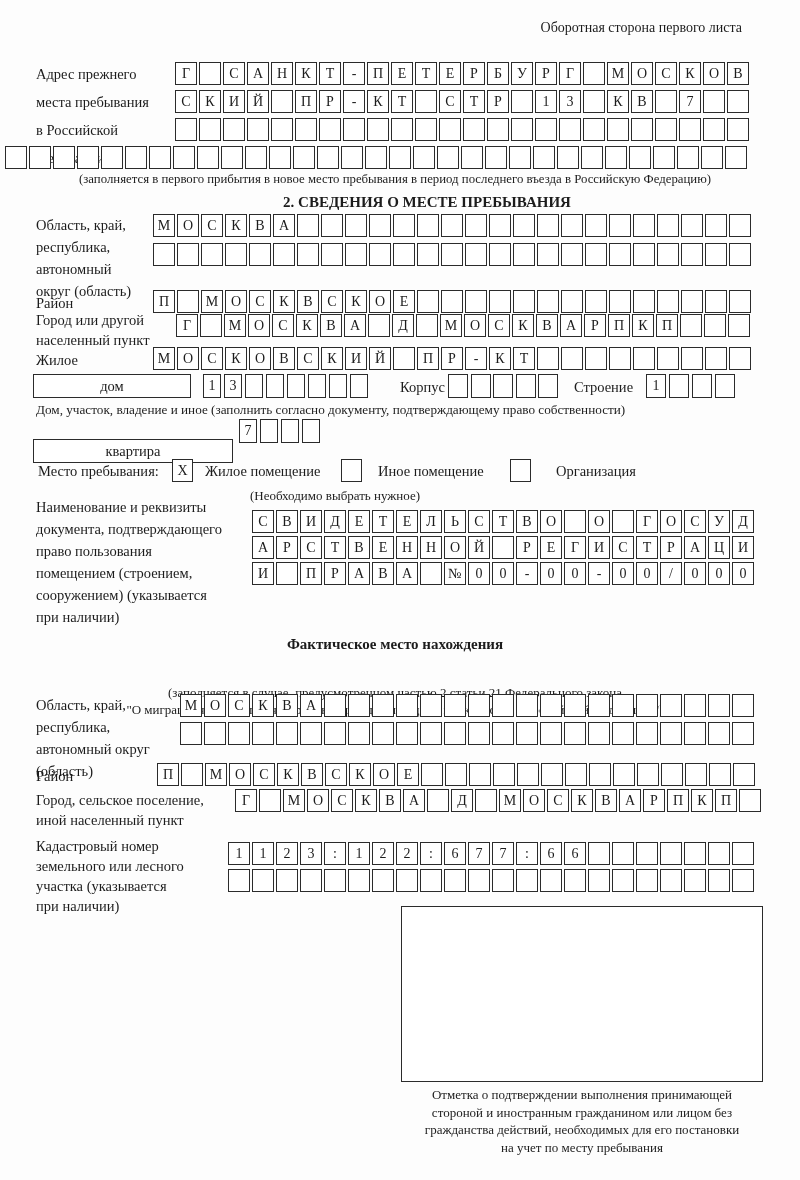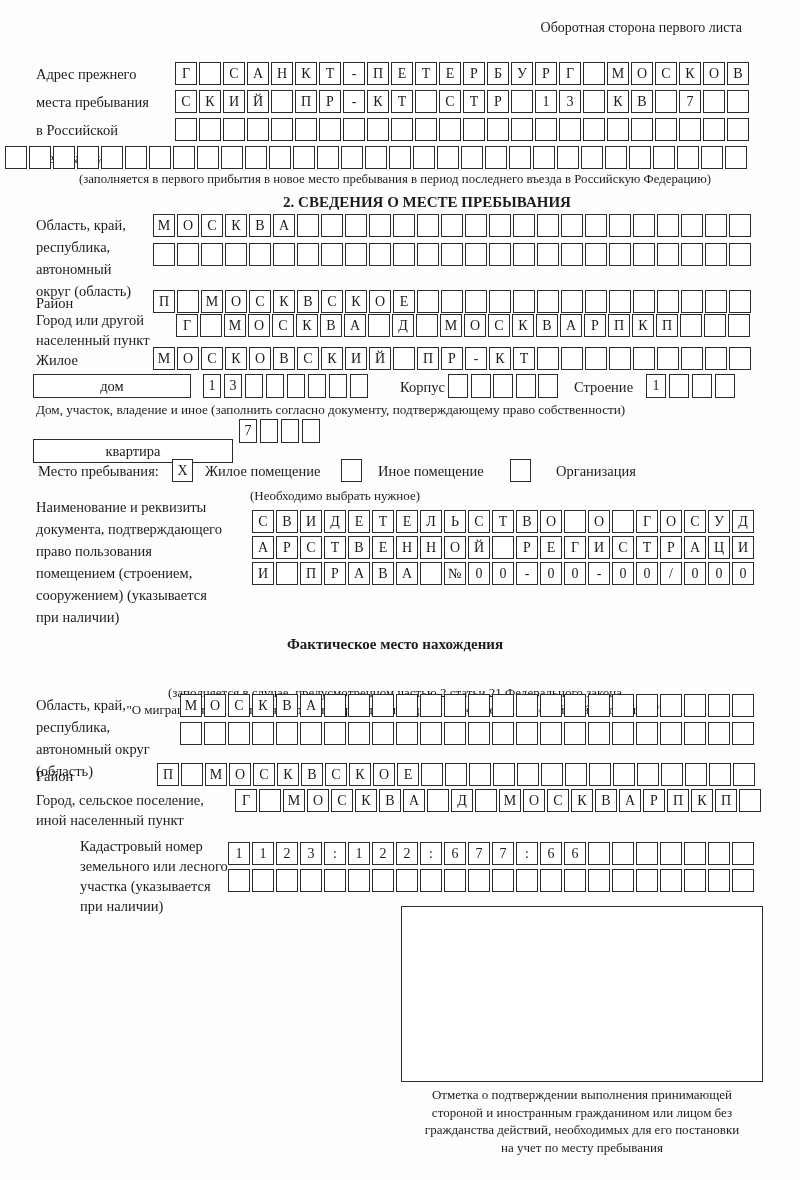--- a/index.html
+++ b/index.html
@@ -510,21 +510,21 @@
       <span class="cell">К</span>
       <span class="cell">В</span>
       <span class="cell">А</span>
       <span class="cell">Р</span>
       <span class="cell">П</span>
       <span class="cell">К</span>
       <span class="cell">П</span>
       <span class="cell"></span>
     </div>
 
-  <div class="lbl lh20" style="left:36px;top:836px;margin-left:44px;">Кадастровый номер<br>земельного или лесного<br>участка (указывается<br>при наличии)</div>
+  <div class="lbl lh20" style="left:36px;top:836px;">Кадастровый номер<br>земельного или лесного<br>участка (указывается<br>при наличии)</div>
   <div class="boxrow" style="left:228px;top:842px;">
       <span class="cell">1</span>
       <span class="cell">1</span>
       <span class="cell">2</span>
       <span class="cell">3</span>
       <span class="cell">:</span>
       <span class="cell">1</span>
       <span class="cell">2</span>
       <span class="cell">2</span>
       <span class="cell">:</span>

